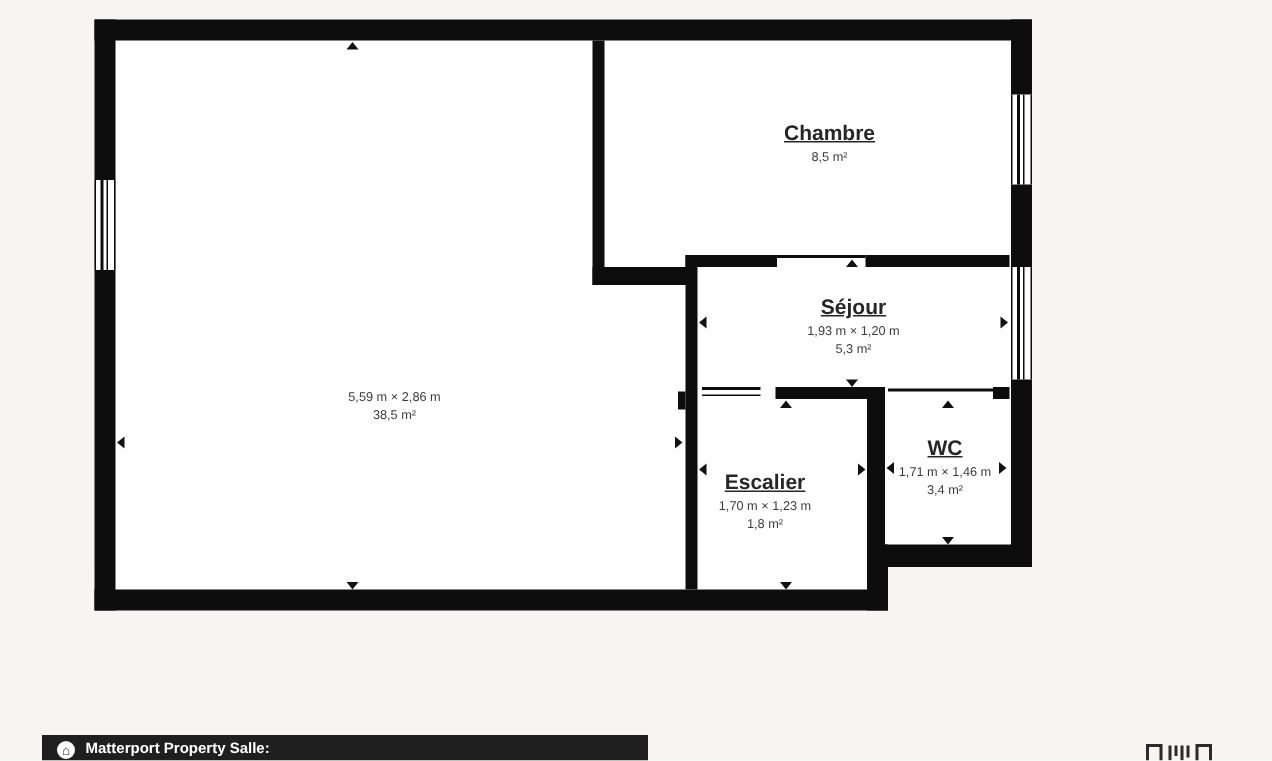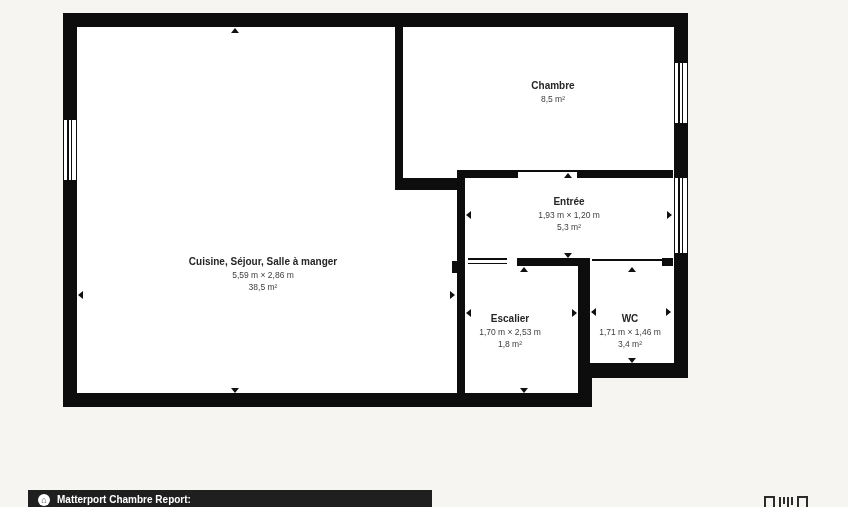--- a/index.html
+++ b/index.html
@@ -9,21 +9,21 @@
   .wall{position:absolute;background:#0d0d0d;}
   .doorline{position:absolute;background:#0d0d0d;}
   .win{position:absolute;background:#ffffff;border-left:1px solid #0d0d0d;border-right:1px solid #0d0d0d;box-sizing:border-box;}
   .winline{position:absolute;background:#0d0d0d;width:1.5px;}
   .arrow{position:absolute;width:0;height:0;}
   .a-up{border-left:4px solid transparent;border-right:4px solid transparent;border-bottom:5px solid #111;}
   .a-down{border-left:4px solid transparent;border-right:4px solid transparent;border-top:5px solid #111;}
   .a-left{border-top:4px solid transparent;border-bottom:4px solid transparent;border-right:5px solid #111;}
   .a-right{border-top:4px solid transparent;border-bottom:4px solid transparent;border-left:5px solid #111;}
   .roomlabel{position:absolute;transform:translateX(-50%);text-align:center;white-space:nowrap;color:#3c3c3c;}
-  .rname{font-size:10px;font-weight:bold;color:#262626;}
+  .rname{font-size:14px;font-weight:bold;color:#262626;text-decoration:underline;}
   .rdim,.rarea{font-size:8.5px;margin-top:2.5px;color:#3d3d3d;}
   .footerbar{position:absolute;left:28px;top:490px;width:404px;height:26px;background:#1f1f1f;
              display:flex;align-items:flex-start;gap:7px;padding:4px 0 0 10px;box-sizing:border-box;}
   .footicon{width:12px;height:12px;border-radius:50%;background:#ffffff;color:#1f1f1f;
             font-size:9px;line-height:12px;text-align:center;font-weight:bold;flex:0 0 auto;}
   .foottext{color:#ffffff;font-size:10px;font-weight:bold;line-height:12px;}
   .brIcons{position:absolute;left:764px;top:496px;display:flex;align-items:flex-start;gap:4px;}
   .sq{width:7px;height:11px;border:2px solid #2b2b2b;display:inline-block;background:transparent;}
   .bars{display:flex;gap:2px;align-items:flex-start;padding-top:1px;}
   .bars i{display:block;width:2px;background:#2b2b2b;}
@@ -82,47 +82,46 @@
   <div class="arrow a-down" style="left:520px;top:388px;"></div>
   <div class="arrow a-left" style="left:466px;top:309px;"></div>
   <div class="arrow a-right" style="left:572px;top:309px;"></div>
 
   <div class="arrow a-up" style="left:628px;top:267px;"></div>
   <div class="arrow a-down" style="left:628px;top:358px;"></div>
   <div class="arrow a-left" style="left:591px;top:308px;"></div>
   <div class="arrow a-right" style="left:666px;top:308px;"></div>
 
   <div class="roomlabel" style="left:263px;top:256px;">
-    <div class="rname">Cuisine, Séjour, Salle à manger</div>
     <div class="rdim">5,59 m × 2,86 m</div>
     <div class="rarea">38,5 m²</div>
   </div>
   <div class="roomlabel" style="left:553px;top:80px;">
     <div class="rname">Chambre</div>
     <div class="rarea">8,5 m²</div>
   </div>
   <div class="roomlabel" style="left:569px;top:196px;">
-    <div class="rname">Entrée</div>
+    <div class="rname">Séjour</div>
     <div class="rdim">1,93 m × 1,20 m</div>
     <div class="rarea">5,3 m²</div>
   </div>
   <div class="roomlabel" style="left:510px;top:313px;">
     <div class="rname">Escalier</div>
-    <div class="rdim">1,70 m × 2,53 m</div>
+    <div class="rdim">1,70 m × 1,23 m</div>
     <div class="rarea">1,8 m²</div>
   </div>
-  <div class="roomlabel" style="left:630px;top:313px;">
+  <div class="roomlabel" style="left:630px;top:290px;">
     <div class="rname">WC</div>
     <div class="rdim">1,71 m × 1,46 m</div>
     <div class="rarea">3,4 m²</div>
   </div>
 
   <div class="footerbar">
     <div class="footicon">⌂</div>
-    <div class="foottext">Matterport Chambre Report:</div>
+    <div class="foottext">Matterport Property Salle:</div>
   </div>
 
   <div class="brIcons">
     <span class="sq"></span>
     <span class="bars">
       <i style="height:10px"></i>
         <i style="height:7px"></i>
         <i style="height:10px"></i>
         <i style="height:8px"></i>
     </span>

